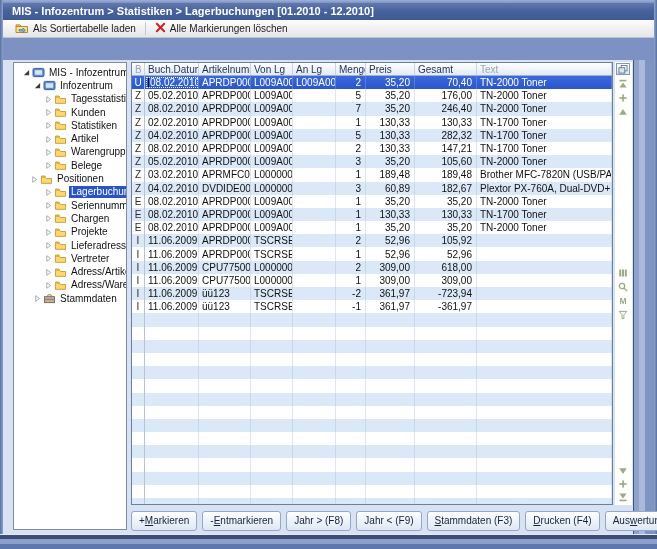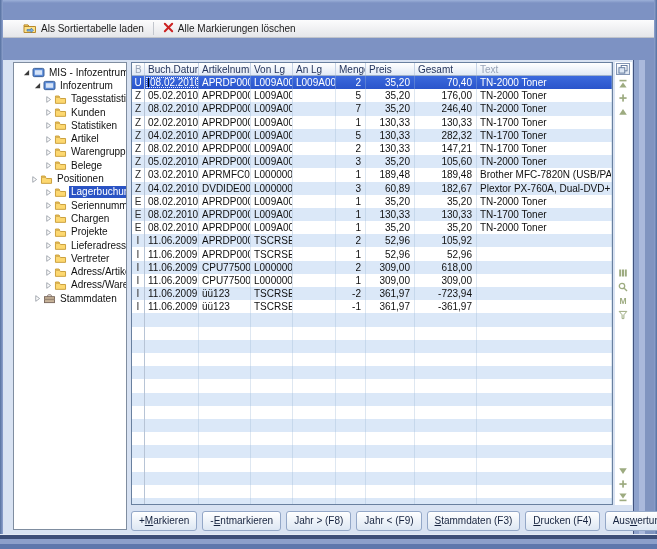--- a/index.html
+++ b/index.html
@@ -12,21 +12,21 @@
   .frame-top{position:absolute;left:0;top:0;width:657px;height:3px;
     background:linear-gradient(180deg,#9cb0d8,#7d92c3);}
   .frame-bottom{position:absolute;left:0;top:534px;width:657px;height:15px;
     background:linear-gradient(180deg,#e4eaf4 0 1px,#3c4e78 1px 5px,#8c9fca 5px 10px,#5e77ac 10px 15px);}
   .titlebar{position:absolute;left:3px;top:3px;width:651px;height:17px;box-sizing:border-box;
     background:linear-gradient(180deg,#6379ac 0%,#47629c 45%,#3e5a94 100%);
     color:#fff;font-size:11px;font-weight:bold;line-height:17px;padding-left:9px;
     white-space:nowrap;overflow:hidden;}
   .toolbar{position:absolute;left:3px;top:20px;width:651px;height:18px;box-sizing:border-box;
     background:linear-gradient(180deg,#fcfcfd,#e5e6e9);border-bottom:1px solid #c0c4cb;
-    display:flex;align-items:center;padding-left:16px;}
+    display:flex;align-items:center;padding-left:8px;}
   .tbtn{display:flex;align-items:center;gap:4px;height:16px;padding:0 4px;font-size:10px;color:#1b1b1b;cursor:default;}
   .tsep{width:1px;height:13px;background:#c2c6cd;margin:0 5px;}
   .tabstrip{position:absolute;left:3px;top:38px;width:651px;height:22px;
     background:linear-gradient(180deg,#8398bf,#8fa3c7);box-shadow:inset 0 1px 0 #7288b0;}
   .tab{position:absolute;left:25px;top:3px;width:105px;height:19px;box-sizing:border-box;
     background:linear-gradient(180deg,#f6f7f8,#eceef0);border:1px solid #838c9b;border-bottom:none;
     border-radius:3px 3px 0 0;font-size:10px;color:#222;display:flex;align-items:center;justify-content:center;}
   .content{position:absolute;left:3px;top:60px;width:630px;height:474px;background:#d8e2f2;}
   .right-band{position:absolute;left:633px;top:60px;width:21px;height:474px;
     background:linear-gradient(90deg,#42537e 0 1px,#8ea2cc 1px 6px,#aab9dc 6px 12px,#8094c0 12px 21px);}
@@ -73,20 +73,23 @@
   .fbtn u{text-decoration:underline;}
 </style>
 </head>
 <body>
 
 <div id="window-frame">
   <div class="frame-top"></div>
   <div class="frame-left"></div>
   <div class="frame-right"></div>
 
+  <div class="titlebar">
+    <span>MIS - Infozentrum &gt; Statistiken &gt; Lagerbuchungen [01.2010 - 12.2010]</span>
+  </div>
 
   <div class="toolbar">
     <div class="tbtn">
       <span class="ticn"><svg width="14" height="12" viewBox="0 0 14 12">
             <path d="M1 4.5 v-1.6 h4 l1 1.3" fill="#fbd466" stroke="#b8892b"></path>
             <path d="M1 4.5 h11.5 v6 h-11.5 z" fill="#fde28a" stroke="#b8892b"></path>
             <path d="M4 7.5 h4 v-1.4 l2.6 2.2 -2.6 2.2 v-1.4 h-4 z" fill="#7fb2e8" stroke="#3a6ea5" stroke-width="0.6"></path>
           </svg></span>
       <span>Als Sortiertabelle laden</span>
     </div>

